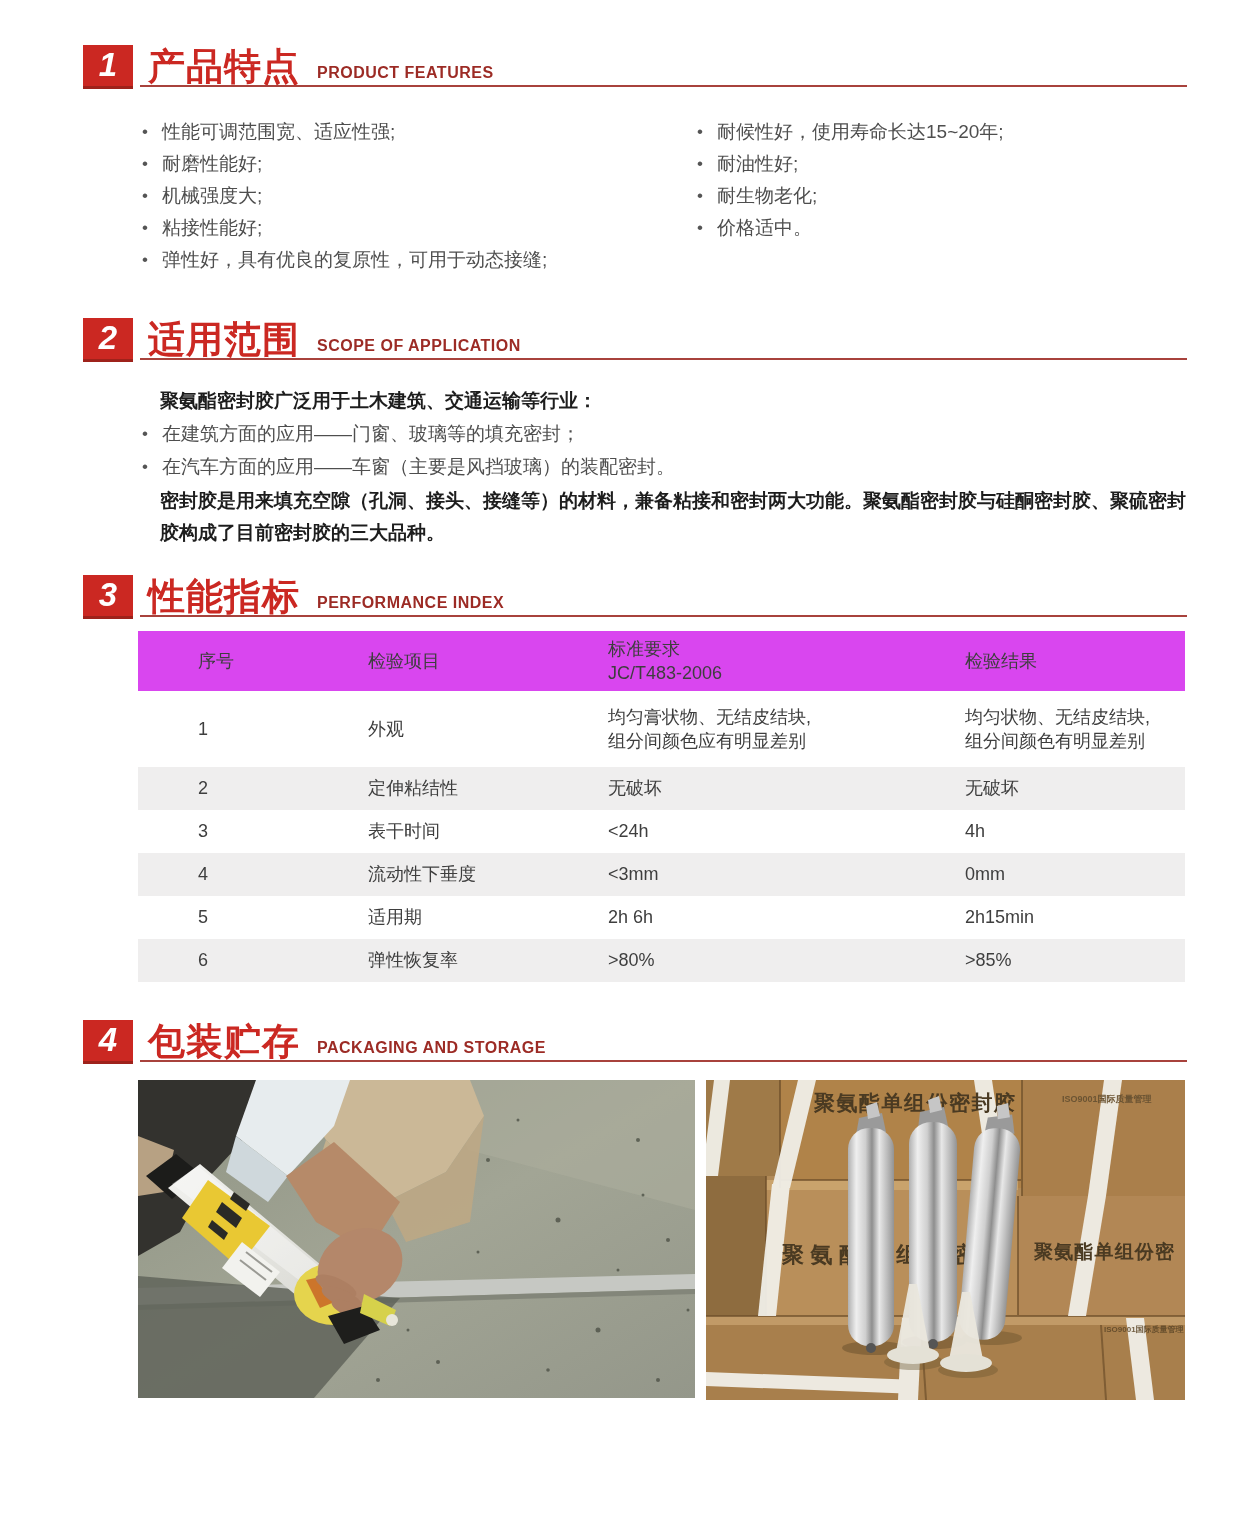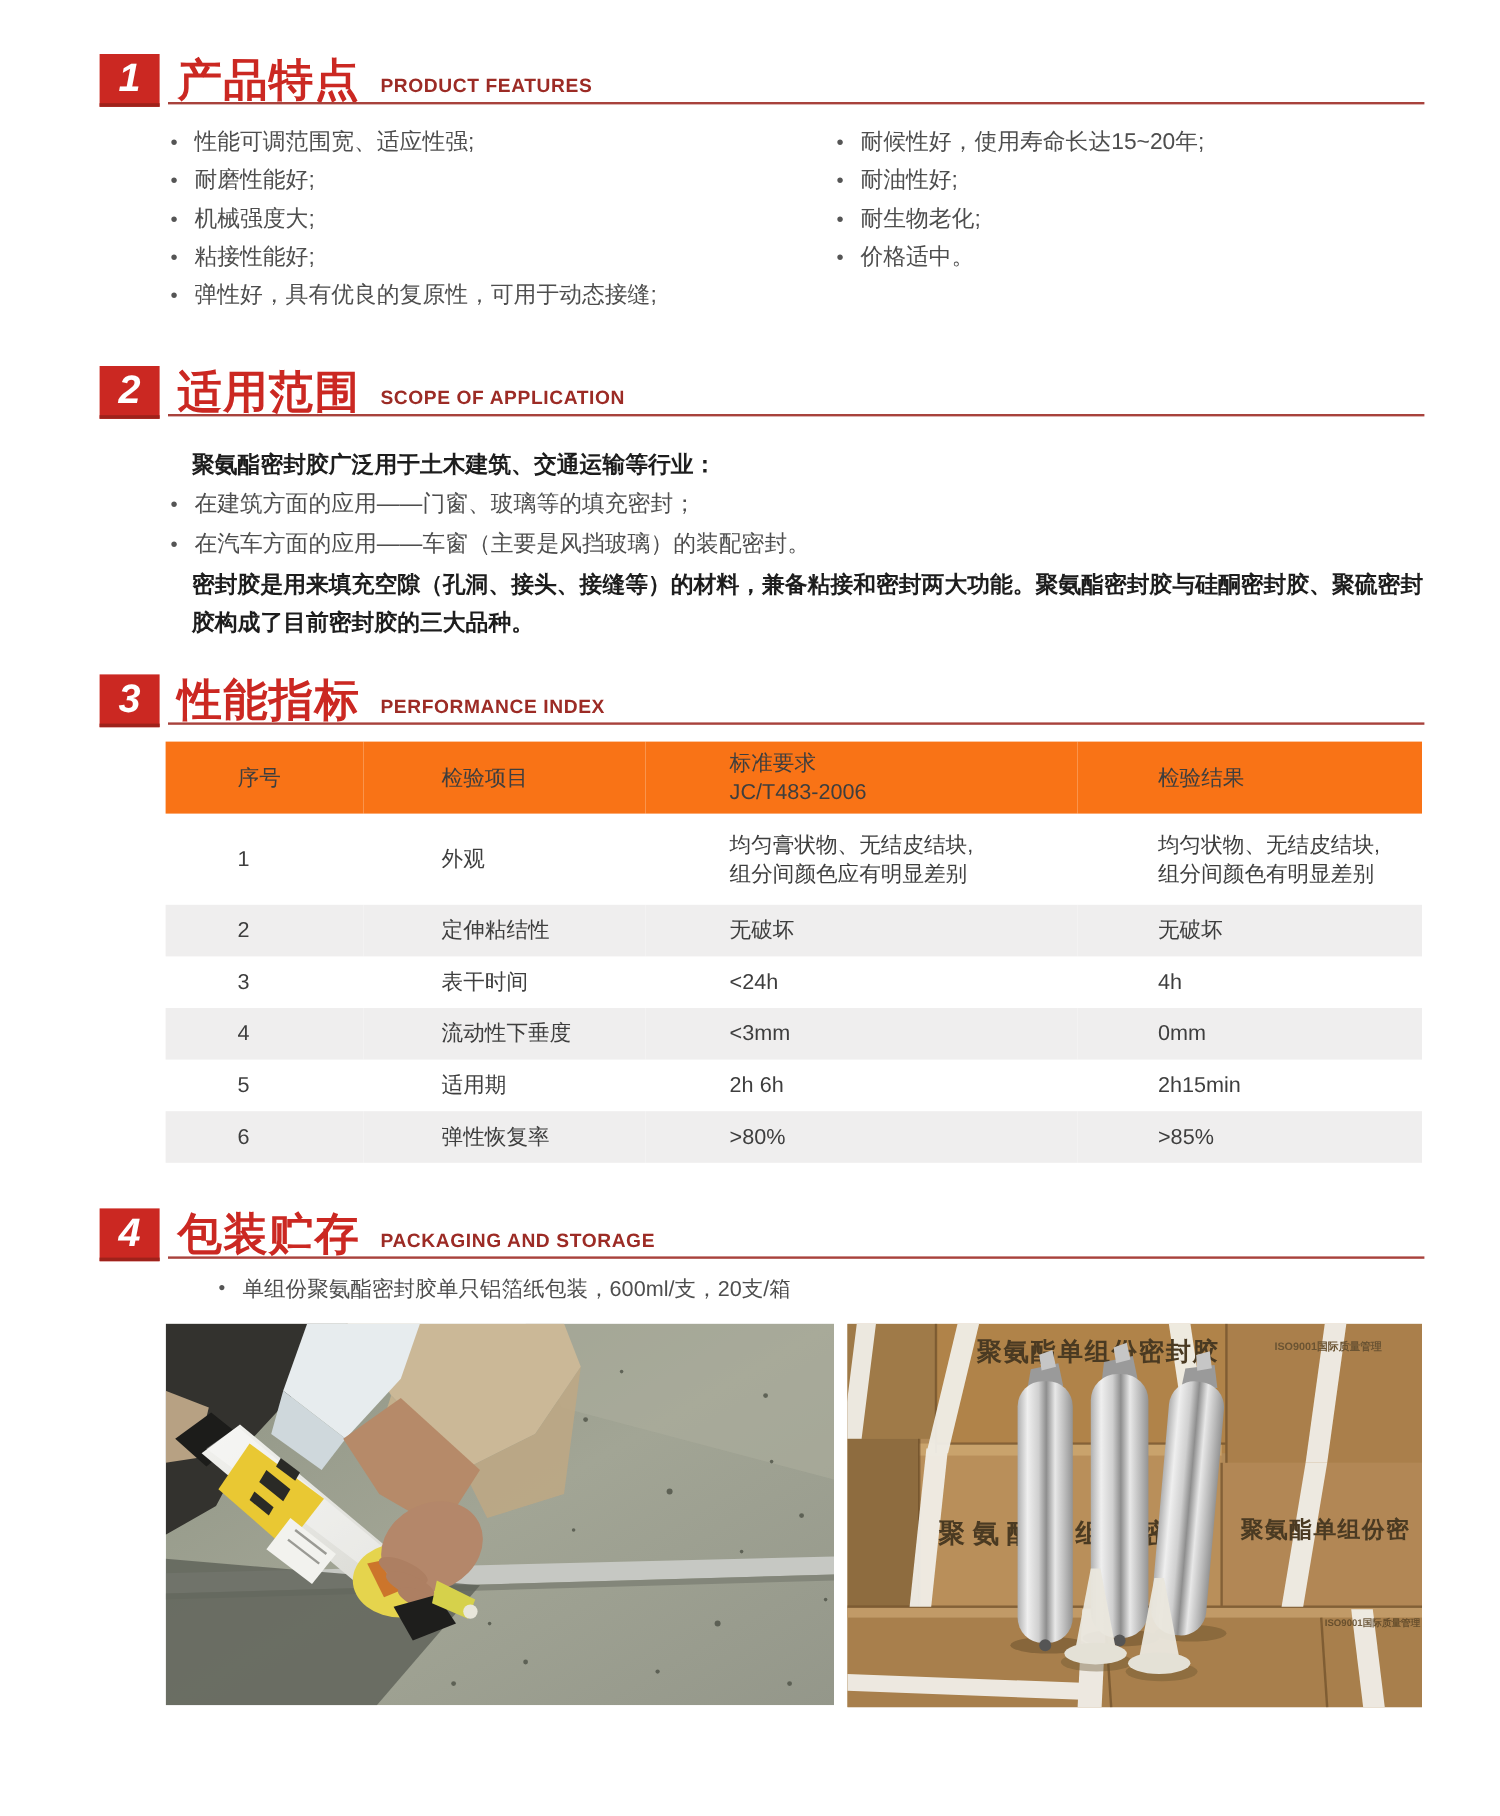--- a/index.html
+++ b/index.html
@@ -26,21 +26,21 @@
   }
   .title-en{
     margin-left:17px;font-size:16px;font-weight:bold;color:#9c2b25;
     padding-bottom:7px;letter-spacing:0.5px;white-space:nowrap;
   }
   .sec-underline{
     position:absolute;left:57px;right:0;bottom:2px;height:2px;background:#a8423c;
   }
 
   
-  .features{display:flex;margin-left:140px;margin-top:14px;}
+  .features{display:flex;margin-left:140px;margin-top:27px;}
   .features ul{list-style:none;margin:0;padding:0;}
   .features .col-left{width:555px;flex:0 0 auto;}
   .features li,.scope-list li{
     position:relative;padding-left:22px;line-height:32px;font-size:19px;color:#4e4e4e;
   }
   .features li::before,.scope-list li::before{
     content:"•";position:absolute;left:2px;top:0;color:#555;font-size:17px;
   }
 
   
@@ -55,21 +55,21 @@
     line-height:32px;
   }
 
   
   .perf-table{margin-left:138px;margin-top:12px;}
   table{border-collapse:collapse;table-layout:fixed;width:1047px;}
   th,td{
     font-weight:normal;text-align:left;vertical-align:middle;
     font-size:18px;color:#3e3e3e;white-space:pre-line;line-height:1.35;
   }
-  thead tr{background:#f97316;height:60px;}
+  thead tr{background:#d946ef;height:60px;}
   tbody tr{height:43px;}
   tbody tr.tall{height:76px;}
   tbody tr:nth-child(even){background:#efeeee;}
   th:nth-child(1),td:nth-child(1){padding-left:60px;}
   th:nth-child(2),td:nth-child(2){padding-left:65px;}
   th:nth-child(3),td:nth-child(3){padding-left:70px;}
   th:nth-child(4),td:nth-child(4){padding-left:67px;}
 
   
   .pack-note{margin:10px 0 0 140px;}
@@ -192,23 +192,20 @@
     </table>
   </div>
 
   <div class="sec-header" style="margin-top:36px;">
     <div class="num-box"><span>4</span></div>
     <div class="title-zh">包装贮存</div>
     <div class="title-en">PACKAGING AND STORAGE</div>
     <div class="sec-underline"></div>
   </div>
 
-  <ul class="pack-note">
-    <li><span>单组份聚氨酯密封胶单只铝箔纸包装，600ml/支，20支/箱</span></li>
-  </ul>
 
   <div class="photos">
 
     <div class="photo">
       <svg width="557" height="318" viewBox="0 0 557 318" xmlns="http://www.w3.org/2000/svg">
         <defs>
           <linearGradient id="concrete" x1="0" y1="0" x2="1" y2="1">
             <stop offset="0" stop-color="#8f9484"></stop>
             <stop offset="0.5" stop-color="#a2a595"></stop>
             <stop offset="1" stop-color="#94978a"></stop>

